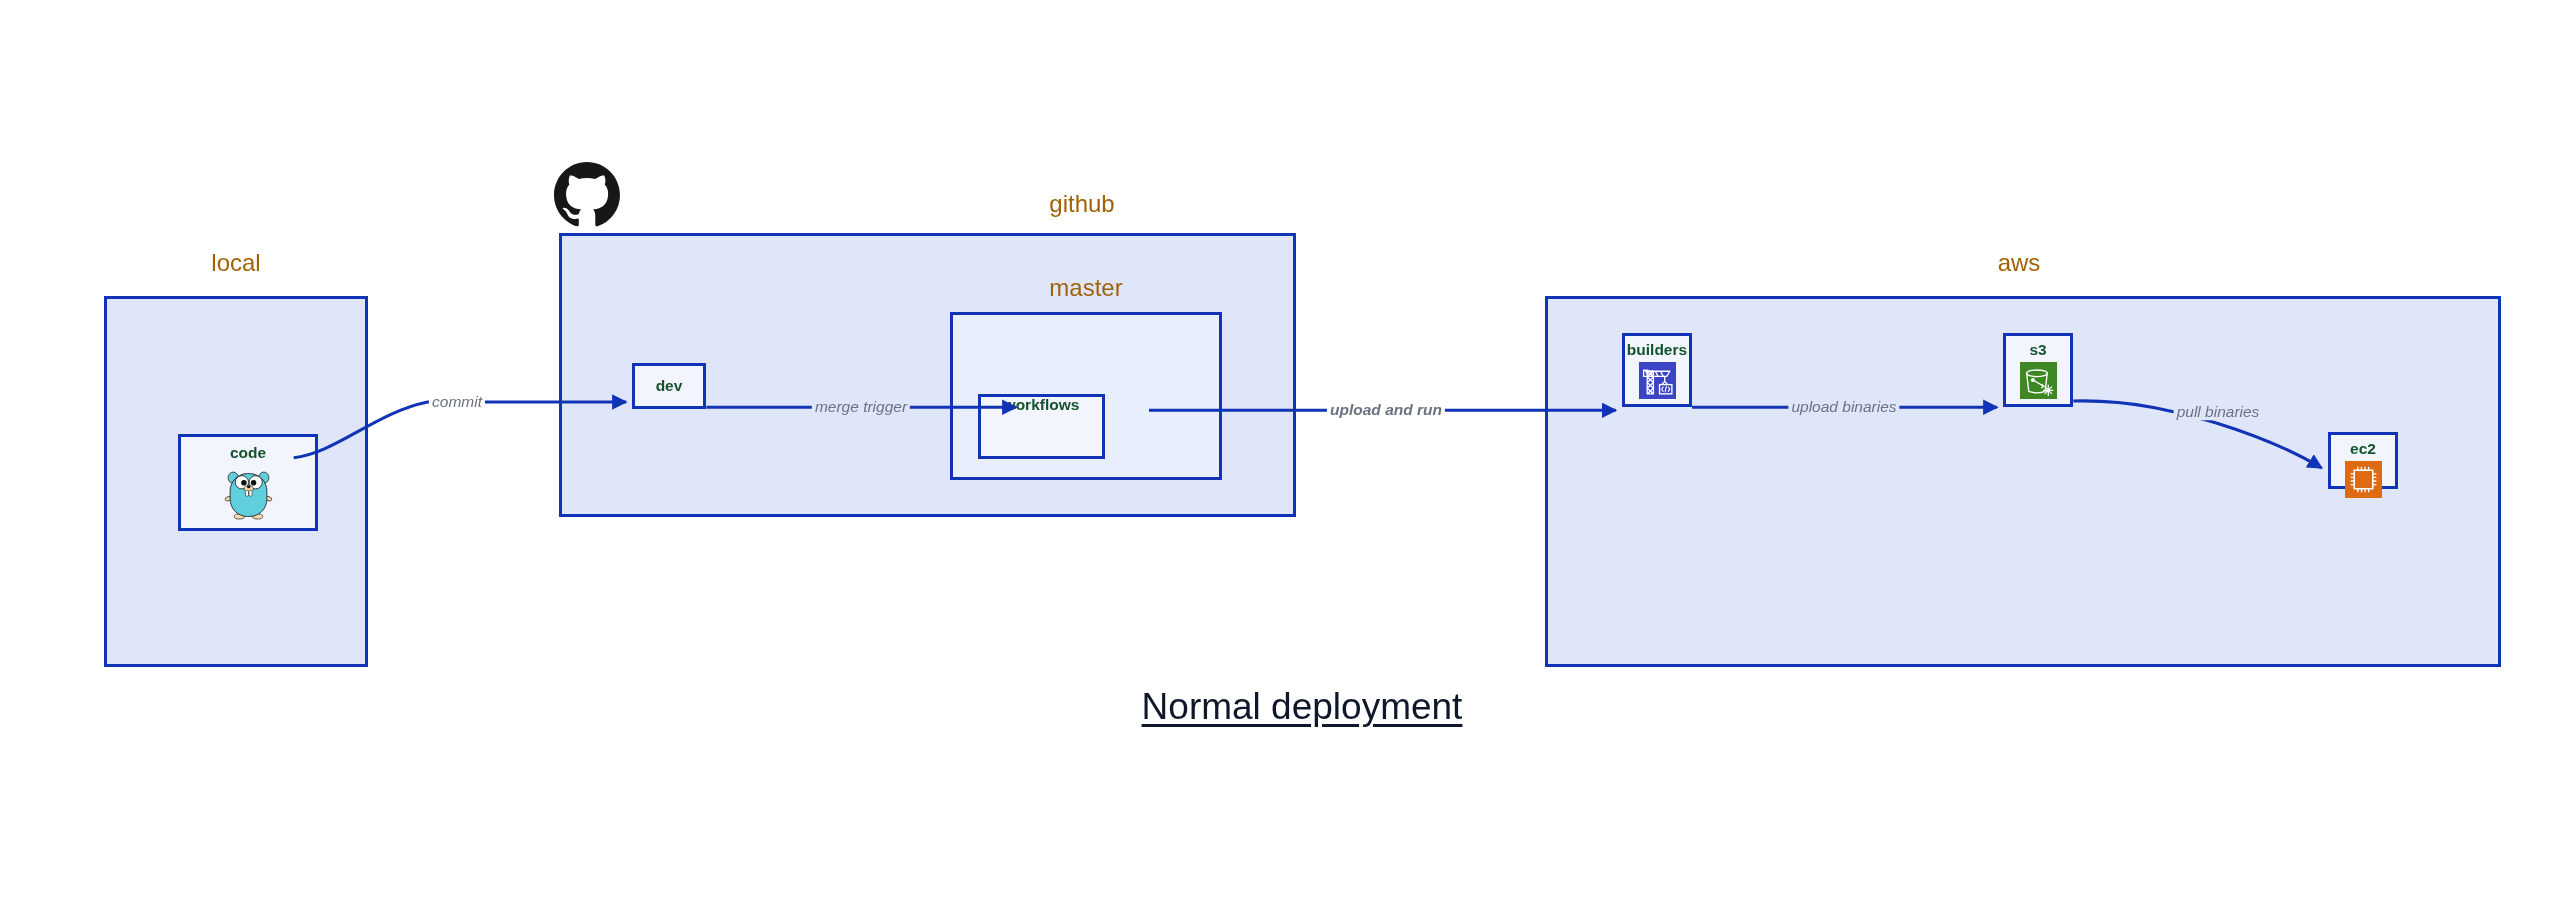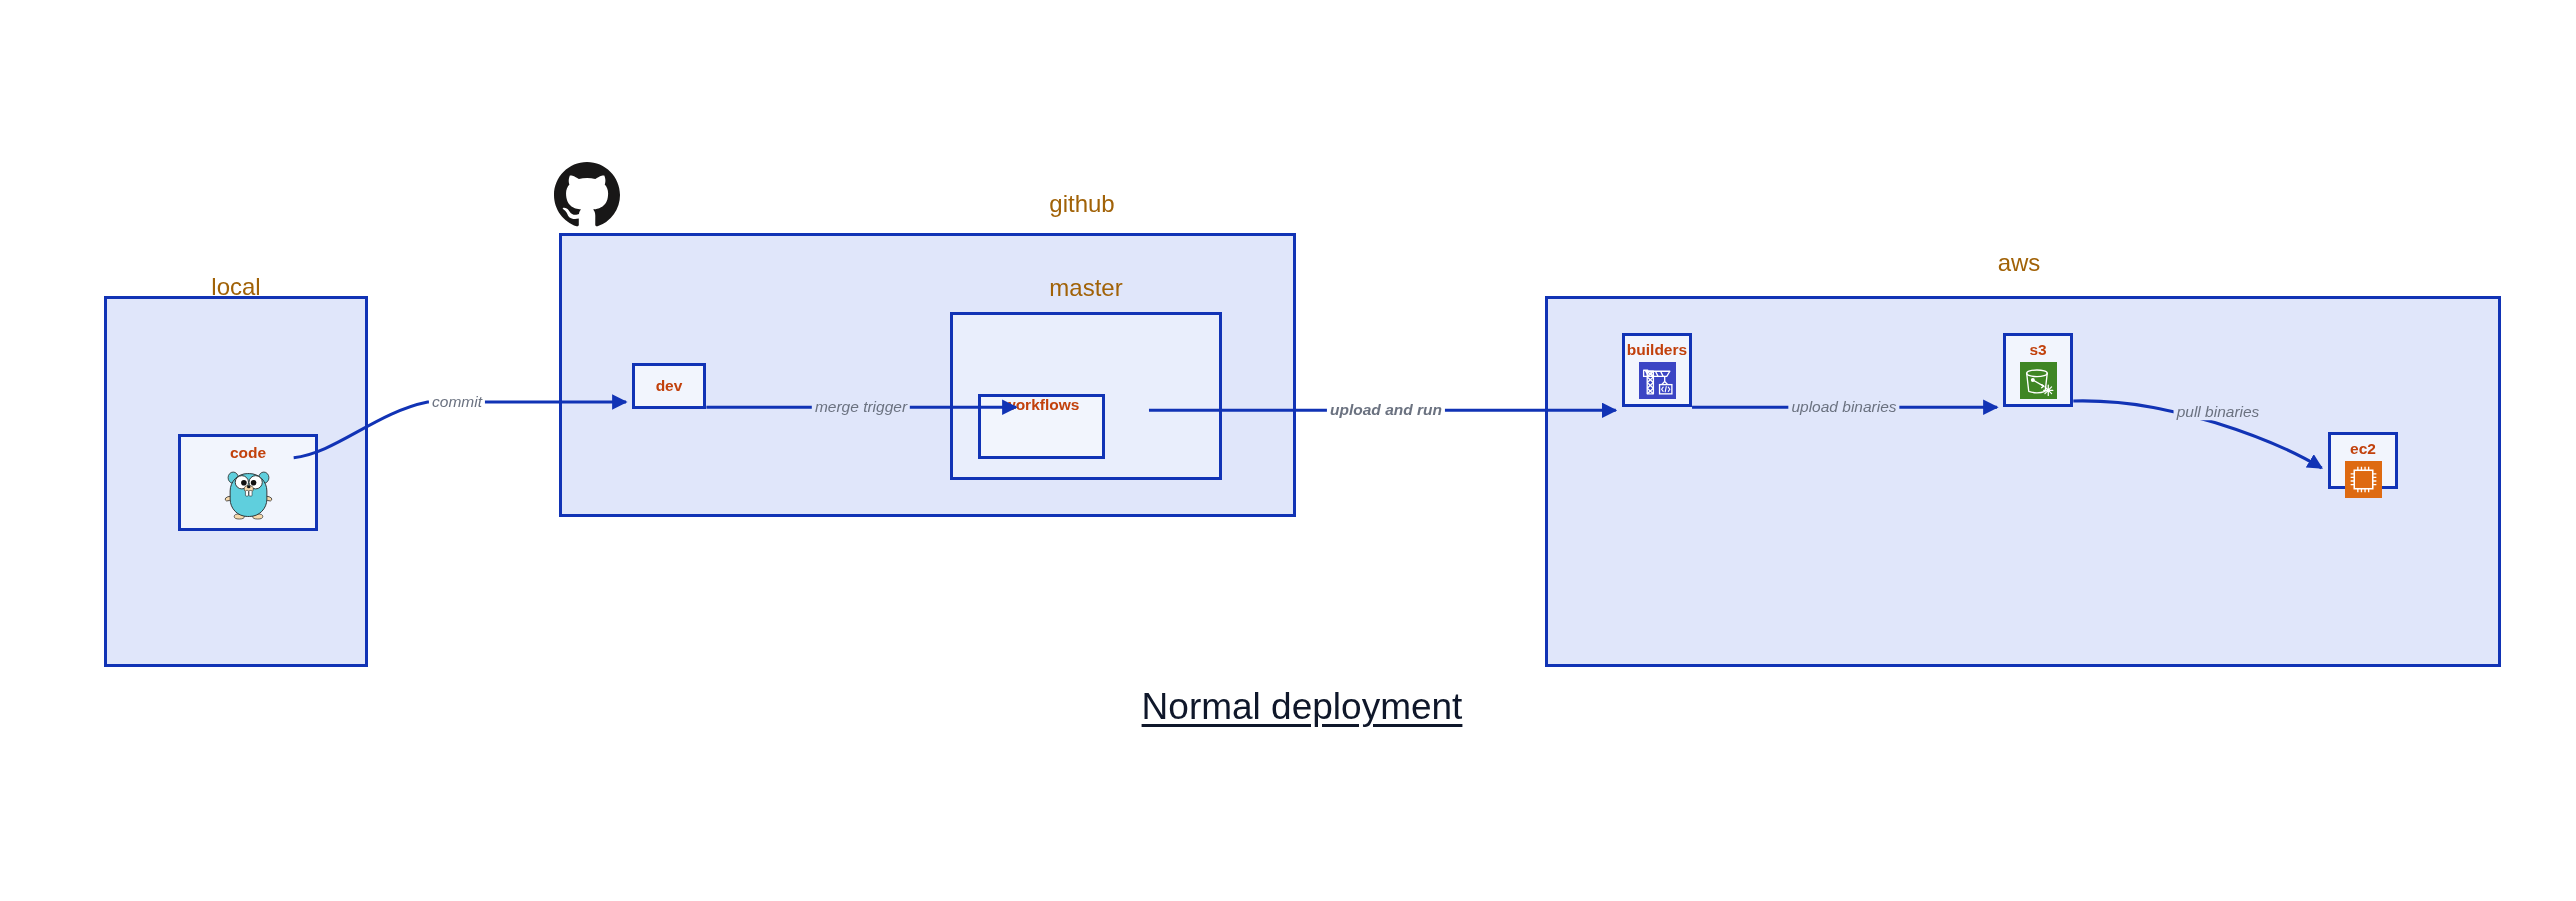--- a/index.html
+++ b/index.html
@@ -45,21 +45,21 @@
     box-sizing: border-box;
     border: 3.1px solid #1133b5;
     background: #f2f5fd;
     display: flex;
     flex-direction: column;
     align-items: center;
   }
   .node-label {
     font-size: 15.5px;
     font-weight: bold;
-    color: #c2410c;
+    color: #14532d;
     line-height: 1;
     white-space: nowrap;
   }
   .node-icon {
     display: block;
   }
 
   
   #edges {
     position: absolute;
@@ -109,21 +109,21 @@
     top: 162px;
     width: 66px;
     height: 66px;
   }
 </style>
 </head>
 <body>
 
 <div id="stage">
 
-  <div class="group-label" style="left:104px; top:251px; width:264px;margin-top:24px;">local</div>
+  <div class="group-label" style="left:104px; top:251px; width:264px;">local</div>
   <div class="group" id="group-local" style="left:104px; top:296px; width:264px; height:371px;"></div>
 
   <div class="node" id="node-code" style="left:178px; top:434px; width:140px; height:97px; padding-top:8.2px;">
     <span class="node-label">code</span>
     <span class="node-icon" style="margin-top:5.2px;">
       <svg width="49" height="54" viewBox="0 0 96 104" xmlns="http://www.w3.org/2000/svg">
 
         <ellipse cx="18" cy="22" rx="10" ry="11" fill="#5fcfdd" stroke="#2b2b2b" stroke-width="1.6"></ellipse>
         <ellipse cx="78" cy="22" rx="10" ry="11" fill="#5fcfdd" stroke="#2b2b2b" stroke-width="1.6"></ellipse>
 

